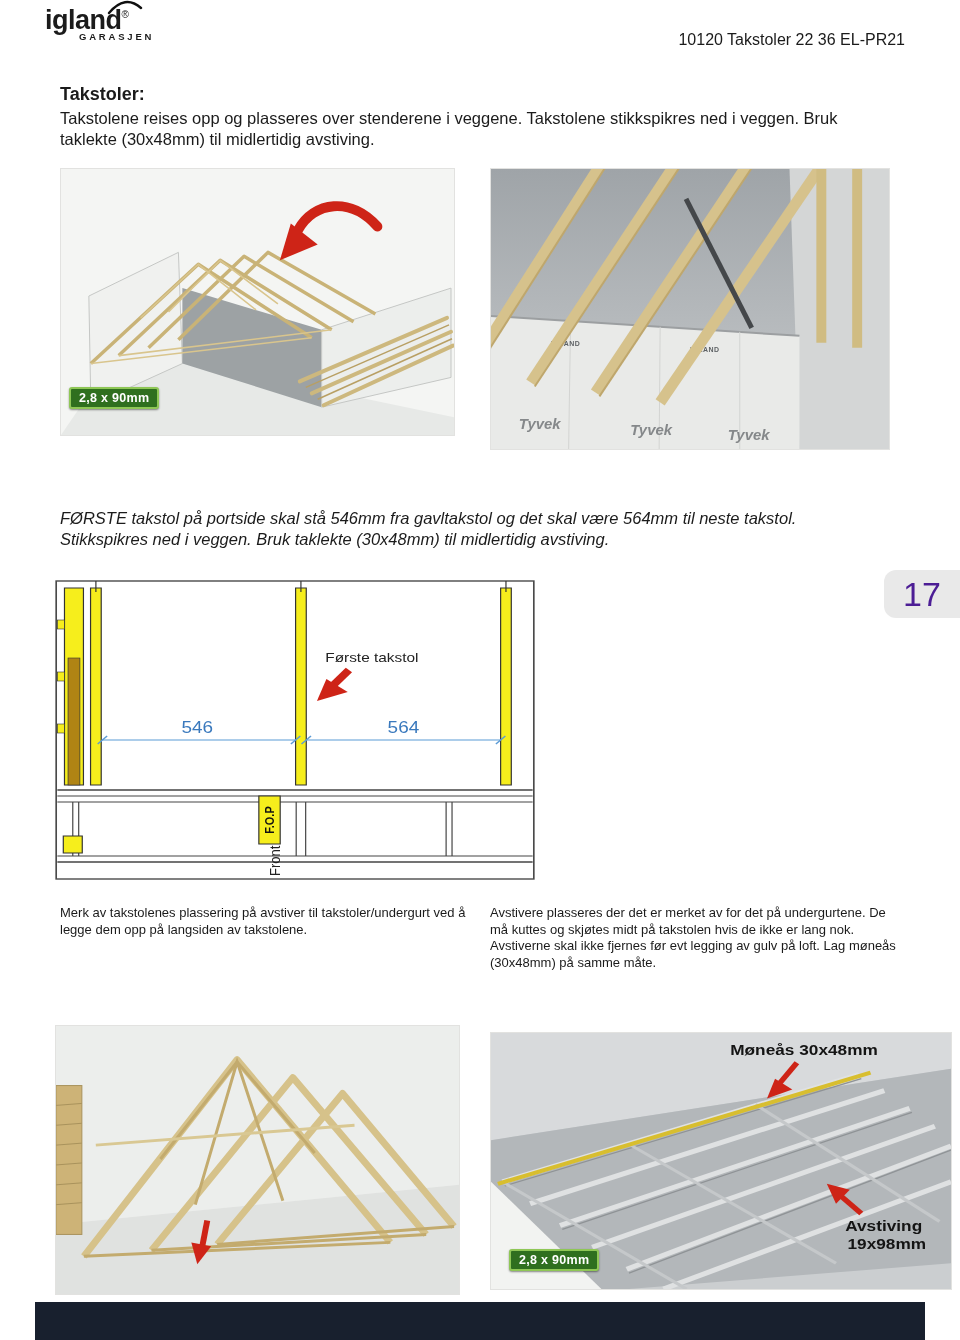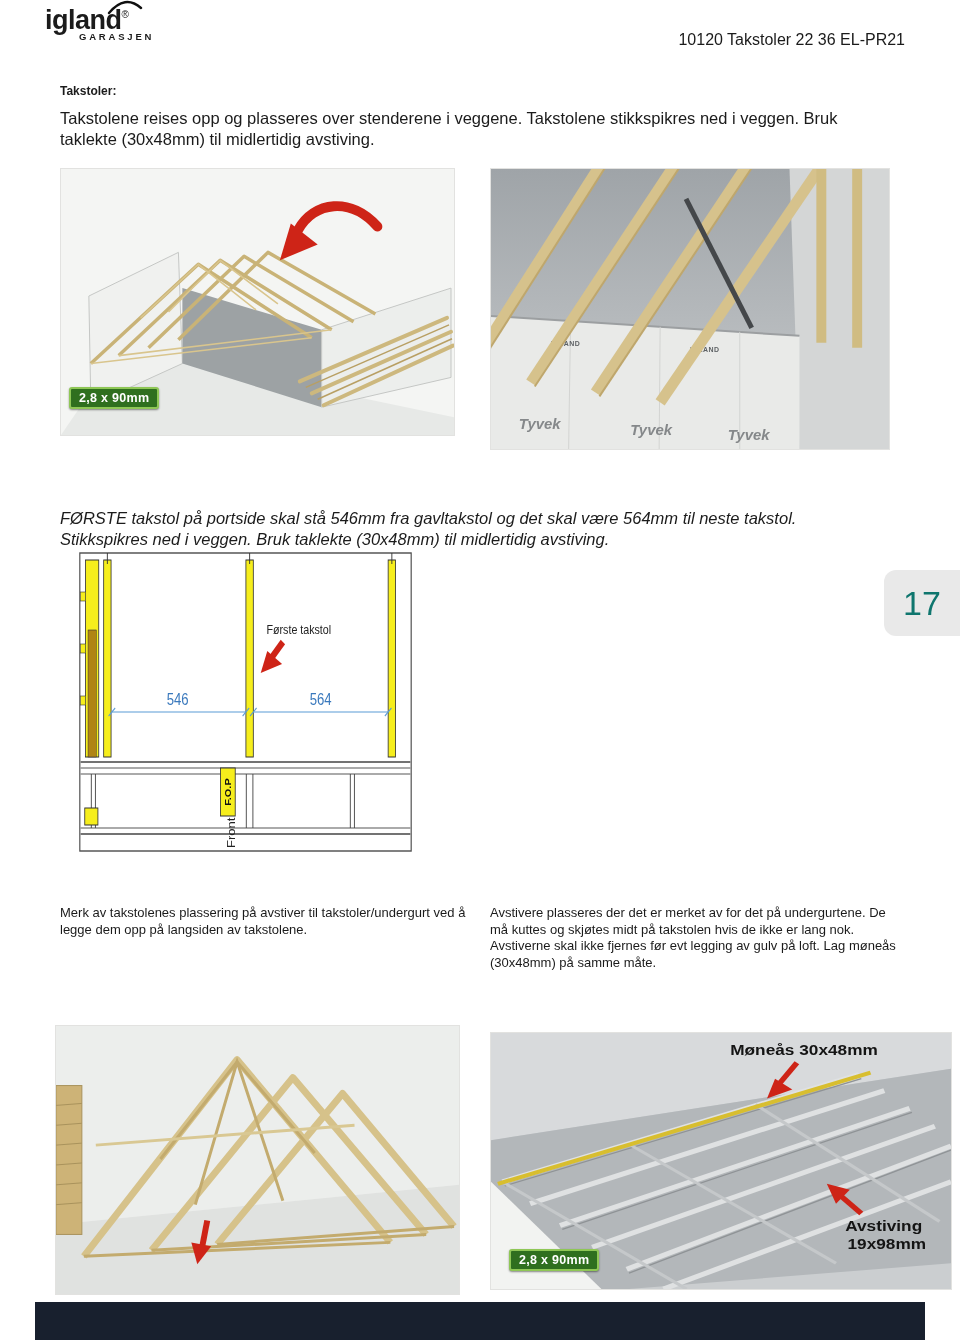--- a/index.html
+++ b/index.html
@@ -9,43 +9,43 @@
 
   
   .logo { position:absolute; left:45px; top:5px; width:110px; }
   .logo-word { font-size:27px; font-weight:700; letter-spacing:-0.5px; }
   .logo-reg { font-size:10px; position:relative; top:-11px; }
   .logo-sub { font-size:9.5px; letter-spacing:2.8px; margin-top:-5px; padding-left:34px; font-weight:600; }
   .logo-swoosh { position:absolute; left:62px; top:-6px; }
   .doc-ref { position:absolute; top:10px; right:55px; font-size:16px;margin-top:21px; }
 
   
-  .heading { position:absolute; left:60px; font-size:12px; font-weight:700; }
+  .heading { position:absolute; left:60px; font-size:18px; font-weight:700; }
   .h1 { top:84px; }
   .h2 { top:503px; }
   .para { position:absolute; left:60px; font-size:16.5px; line-height:1.28; }
   .p1 { top:108px; width:828px; }
   .p2 { top:508px; width:828px;font-style:italic; }
   .col { position:absolute; top:905px; font-size:13px; line-height:1.28; }
   .col-left { left:60px; width:412px; }
   .col-right { left:490px; width:414px; }
 
   
   .photo { position:absolute; border:1px solid #e2e2e0; background:#f4f5f3; }
   .photo svg { display:block; width:100%; height:100%; }
   .img1 { left:60px; top:168px; width:395px; height:268px; }
   .img2 { left:490px; top:168px; width:400px; height:282px; }
-  .diagram { left:55px; top:552px; width:333px; height:300px; border:none; background:#fff;margin-left:24px; }
+  .diagram { left:55px; top:580px; width:480px; height:300px; border:none; background:#fff; }
   .img4 { left:55px; top:1025px; width:405px; height:270px; }
   .img5 { left:490px; top:1032px; width:462px; height:258px; }
 
   
-  .page-tab { position:absolute; right:0; top:570px; width:76px; height:66px; background:#e9e9e9;
+  .page-tab { position:absolute; right:0; top:570px; width:76px; height:48px; background:#e9e9e9;
               border-radius:12px 0 0 12px; display:flex; align-items:center; justify-content:center;
-              font-size:34px; color:#0f766e; }
+              font-size:34px; color:#4c1d95; }
 
   
   .badge { position:absolute; background:#2f6f1f; color:#ffffff; border:2px solid #8fc756; border-radius:3px;
            font-size:12.5px; font-weight:700; padding:2px 8px; letter-spacing:.3px;
            box-shadow:0 1px 2px rgba(0,0,0,.45); }
   .badge1 { left:8px; bottom:26px; }
   .badge5 { left:18px; bottom:18px; }
 
   
   .footer-bar { position:absolute; left:35px; right:35px; top:1302px; height:38px; background:#18202e; }

